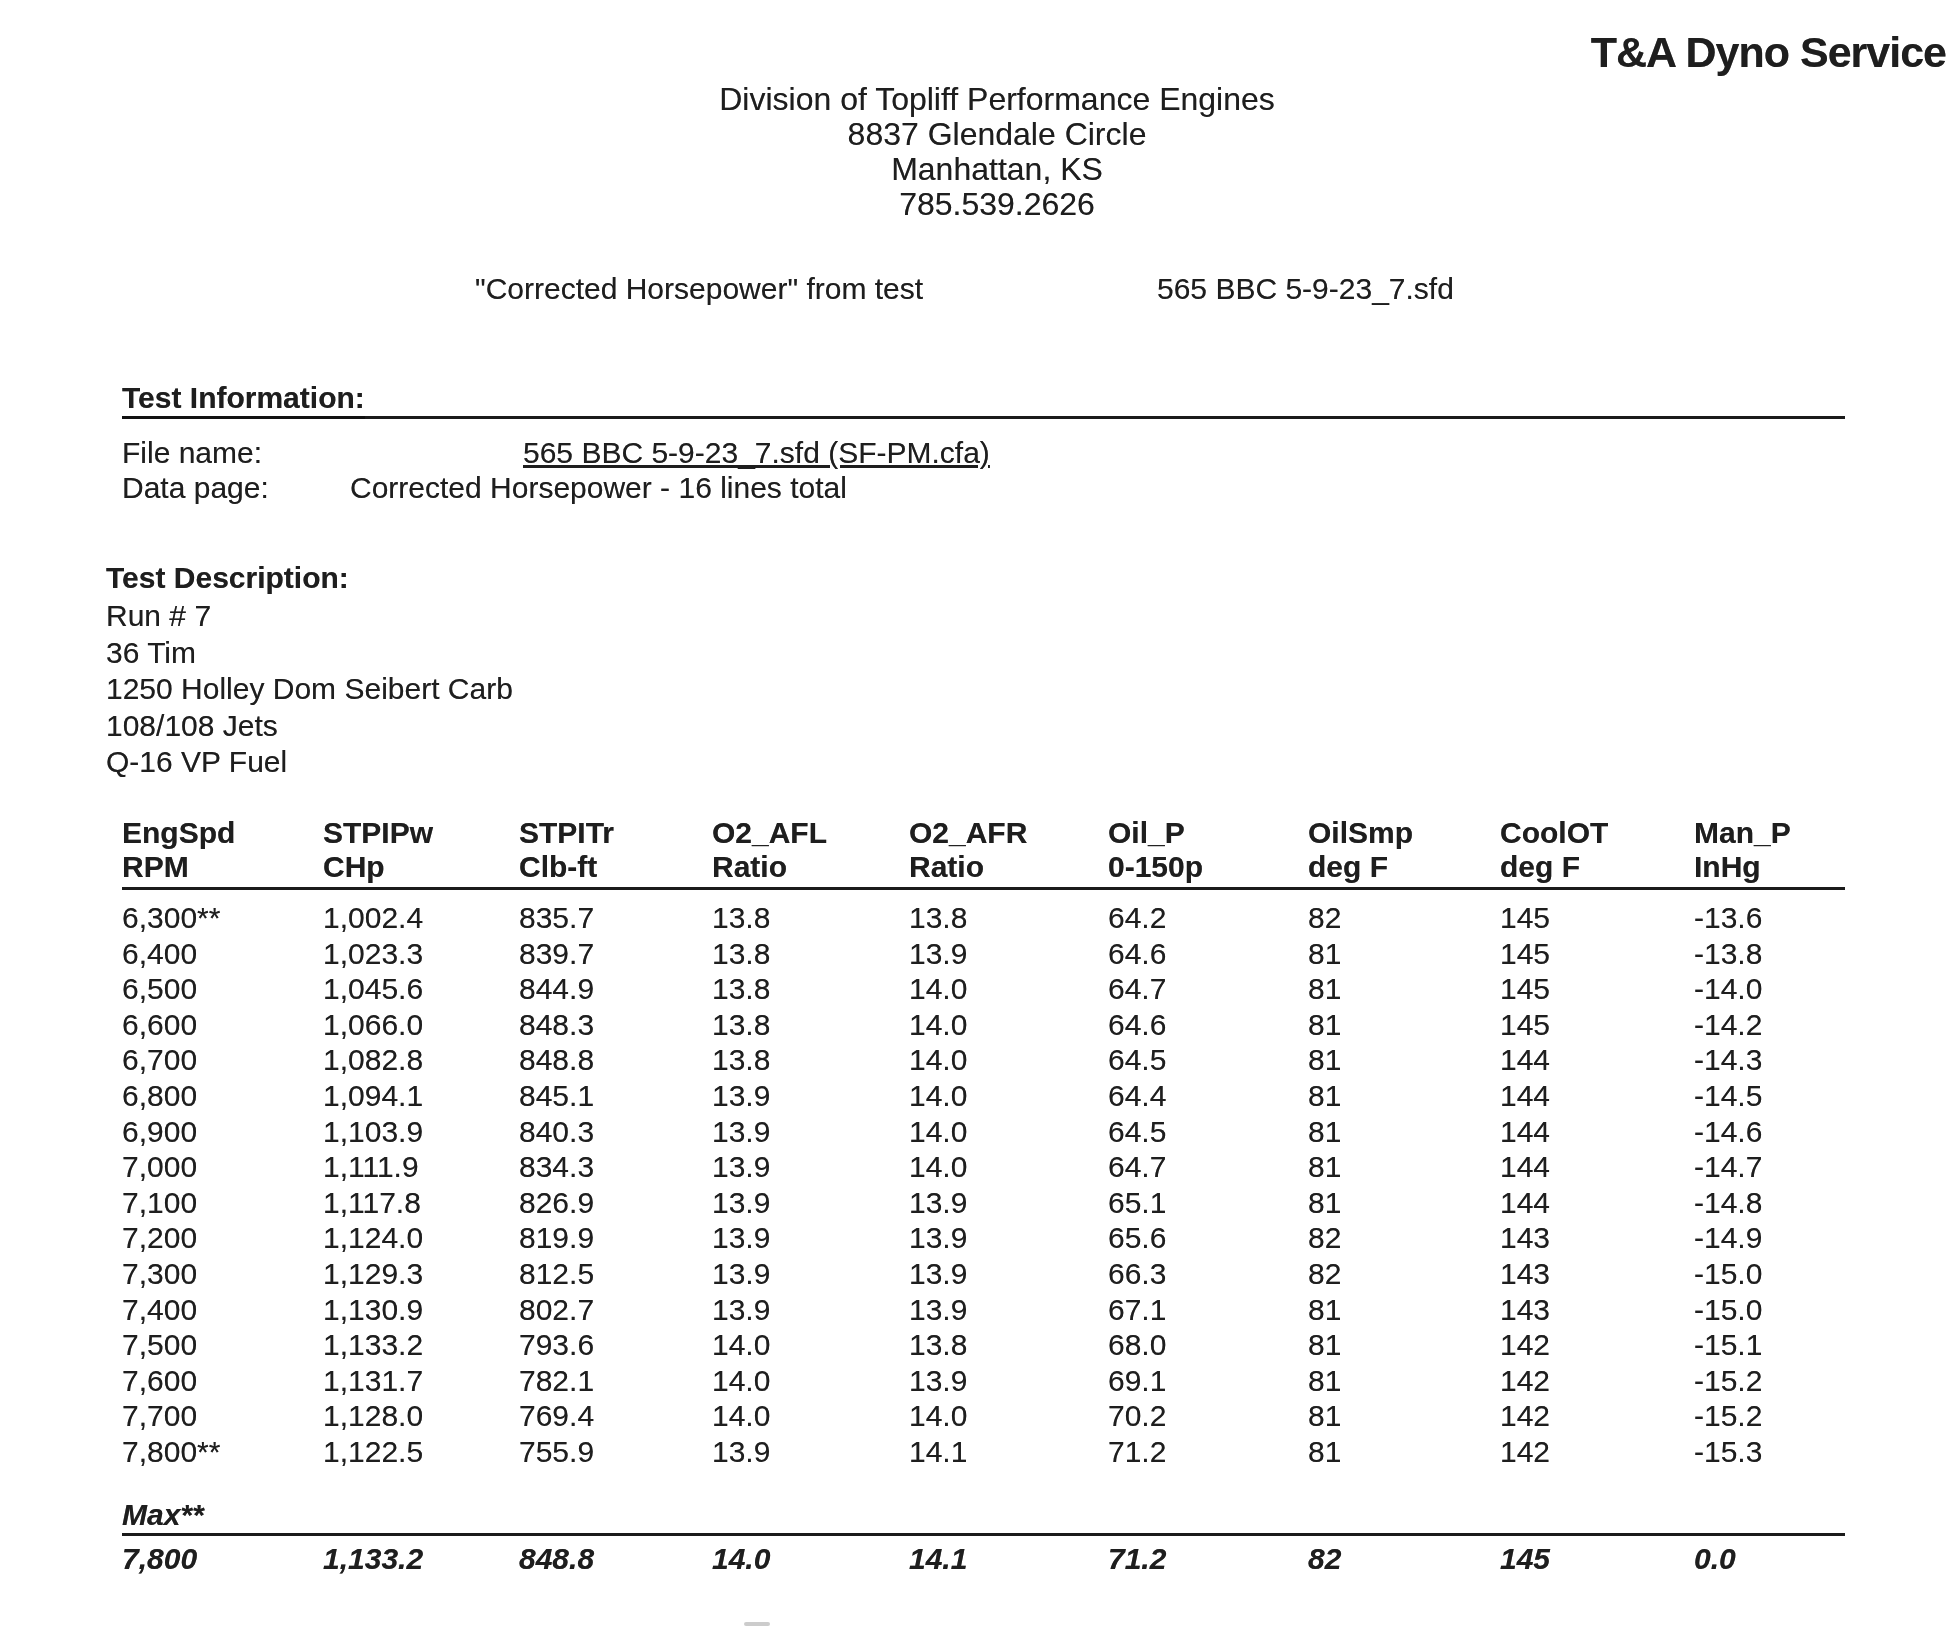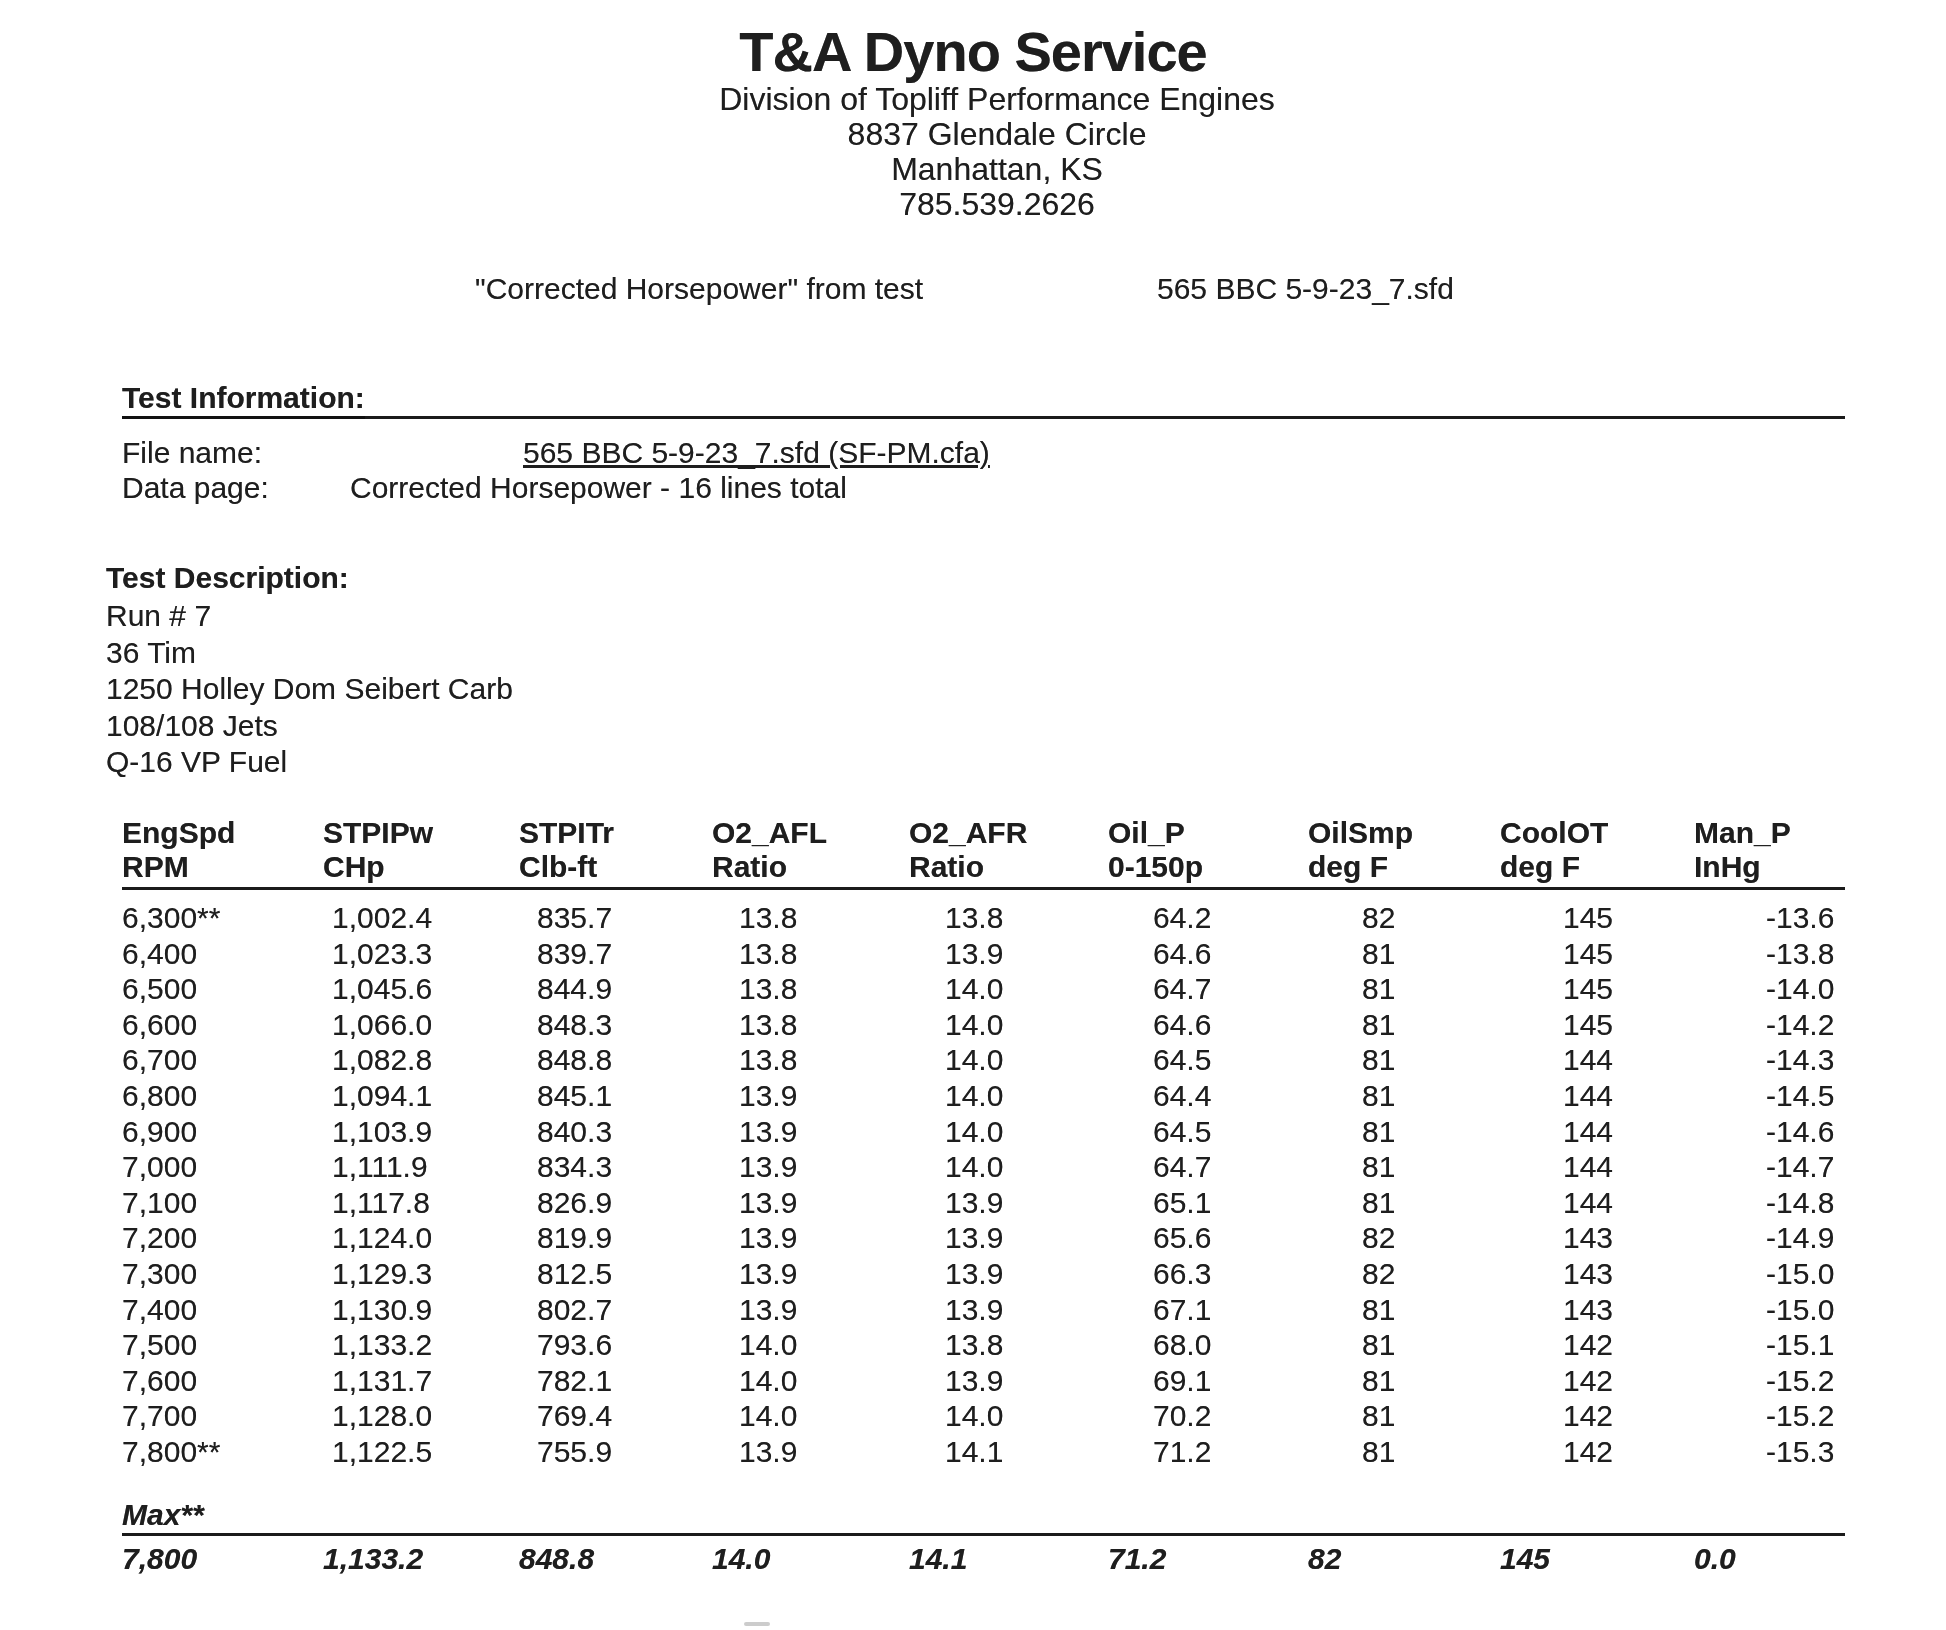--- a/index.html
+++ b/index.html
@@ -11,21 +11,21 @@
     background: #ffffff;
     color: #1e1e1e;
     font-family: "Liberation Sans", "DejaVu Sans", sans-serif;
     font-size: 30px;
     overflow: hidden;
     text-shadow: 0 0 0.5px rgba(20,20,20,0.55); 
   }
 
   
   .letterhead { position: absolute; top: 22px; left: 0; width: 100%; text-align: center; }
-  .company   { font-size: 56px; font-weight: bold; letter-spacing: -1px; line-height: 60px; }
+  .company   { font-size: 43px; font-weight: bold; letter-spacing: -1px; line-height: 60px; text-align: right; }
   .lh-line   { font-size: 32px; line-height: 35px; margin-left: 48px; }
 
   
   .report-line  { position: absolute; top: 272px; left: 0; width: 100%; height: 36px; }
   .report-label { position: absolute; left: 475px; }
   .report-file  { position: absolute; left: 1157px; }
 
   
   .sec-heading { font-weight: bold; font-size: 30px; line-height: 33px; }
   .rule { height: 3px; background: #1b1b1b; }
@@ -44,21 +44,21 @@
 
   
   .dyno-table { position: absolute; left: 122px; top: 816px; width: 1723px; }
   .trow {
     display: grid;
     grid-template-columns: 201px 196px 193px 197px 199px 200px 192px 194px 151px;
   }
   .thead .trow { font-weight: bold; line-height: 34px; }
   .thead-rule  { margin-top: 3px; }
   .tbody { margin-top: 10px; }
-  .tbody .trow { line-height: 35.6px; gap: 9px; }
+  .tbody .trow { line-height: 35.6px; }
   .tcell { white-space: nowrap; }
 
   .max-label { margin-top: 28px; font-weight: bold; font-style: italic; line-height: 33px; }
   .max-rule  { margin-top: 2px; }
   .max-row-wrap { margin-top: 6px; }
   .max-row-wrap .trow { font-weight: bold; font-style: italic; line-height: 34px; }
 
   
   .scan-mark { position: absolute; left: 744px; top: 1622px; width: 26px; height: 4px;
                background: #9a9a9a; opacity: .5; border-radius: 2px; }

